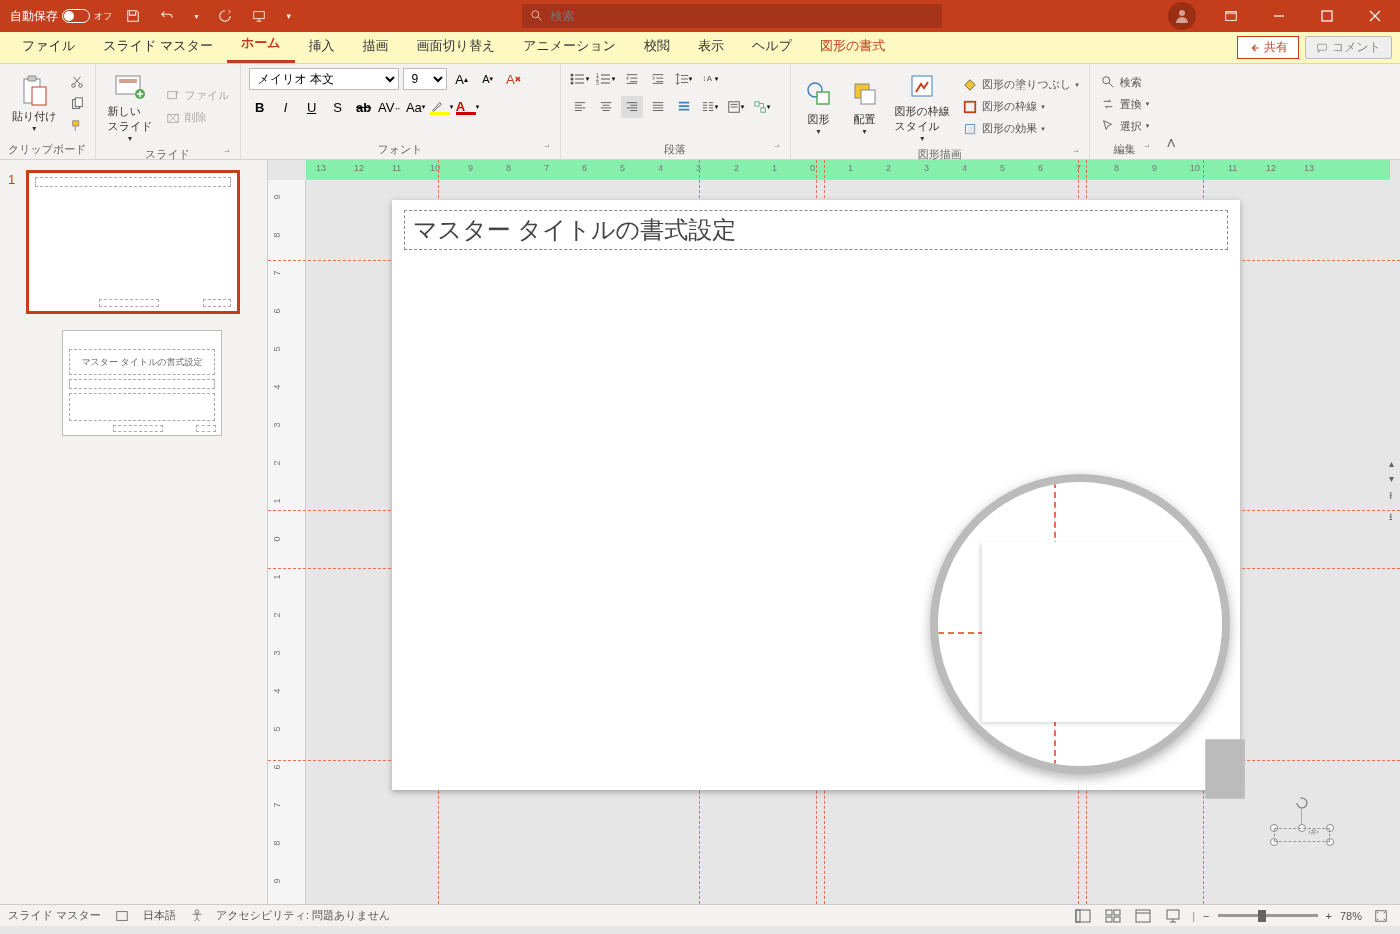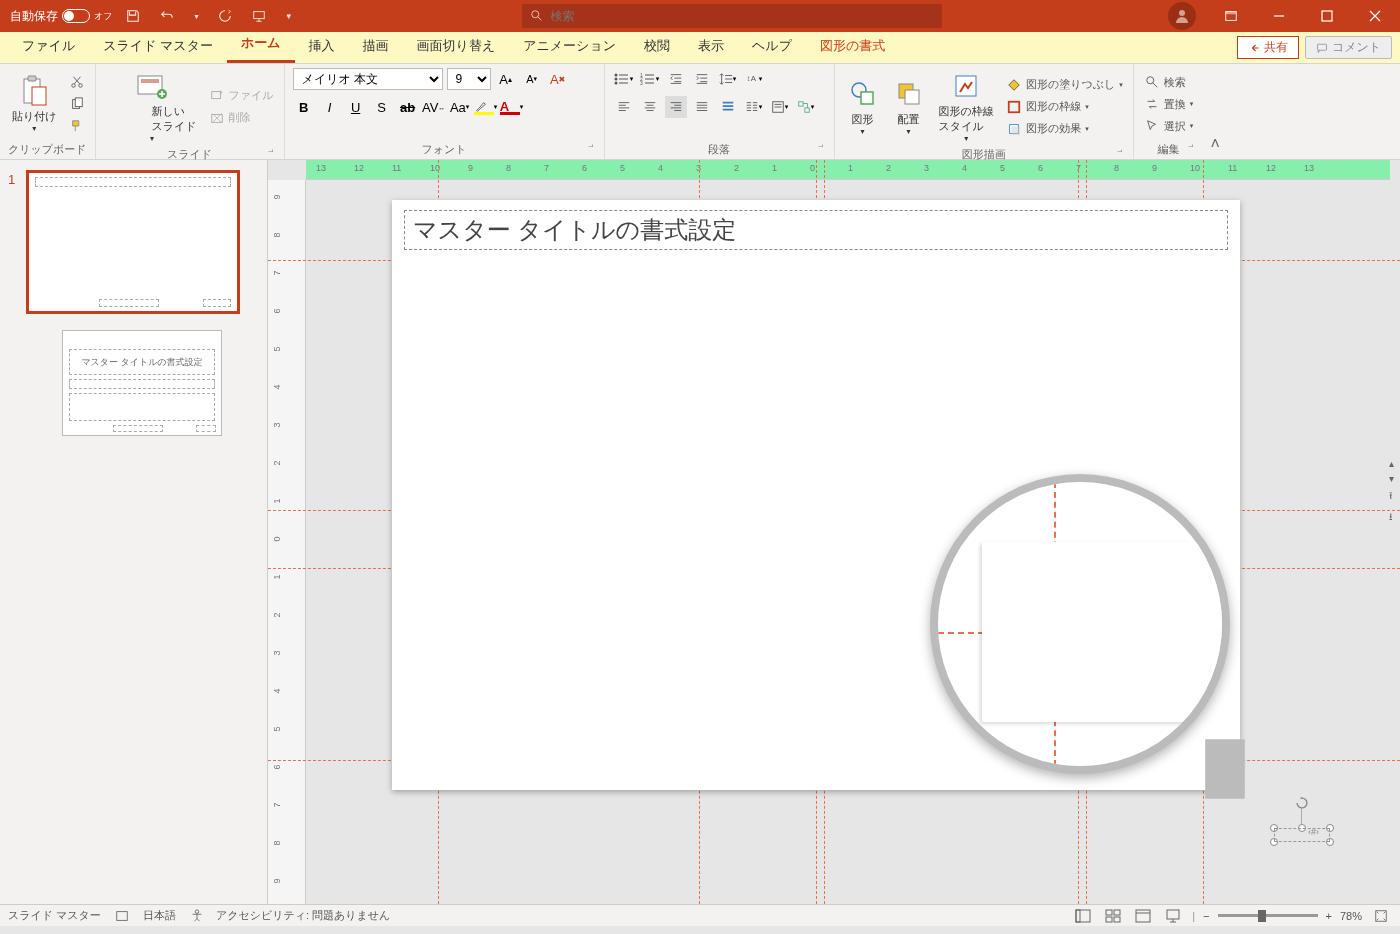--- a/index.html
+++ b/index.html
@@ -237,21 +237,21 @@
     <div class="ribbon-group-content">
       <div class="big-btn">
         <div class="icon">
             <svg width="32" height="28" viewBox="0 0 32 28">
               <rect x="2" y="4" width="24" height="18" fill="#fff" stroke="#888"></rect>
               <rect x="5" y="7" width="18" height="4" fill="#d4a090"></rect>
               <circle cx="26" cy="22" r="5" fill="#5ba85b"></circle>
               <path d="M26 19v6M23 22h6" stroke="#fff" stroke-width="1.5"></path>
             </svg>
           </div>
-        <span style="white-space:pre-line;margin-left:44px;">新しい
+        <span style="white-space:pre-line;">新しい
 スライド</span>
           <span style="font-size:8px;">▾</span>
       </div>
       <div class="stack">
         <div class="small-btn" style="color:#aaa;">
             <span class="si">
               <svg width="14" height="14" viewBox="0 0 16 16">
                 <rect x="2" y="3" width="10" height="8" fill="none" stroke="#aaa"></rect>
                 <path d="M11 2l3 2-3 2" fill="none" stroke="#aaa"></path>
               </svg>

